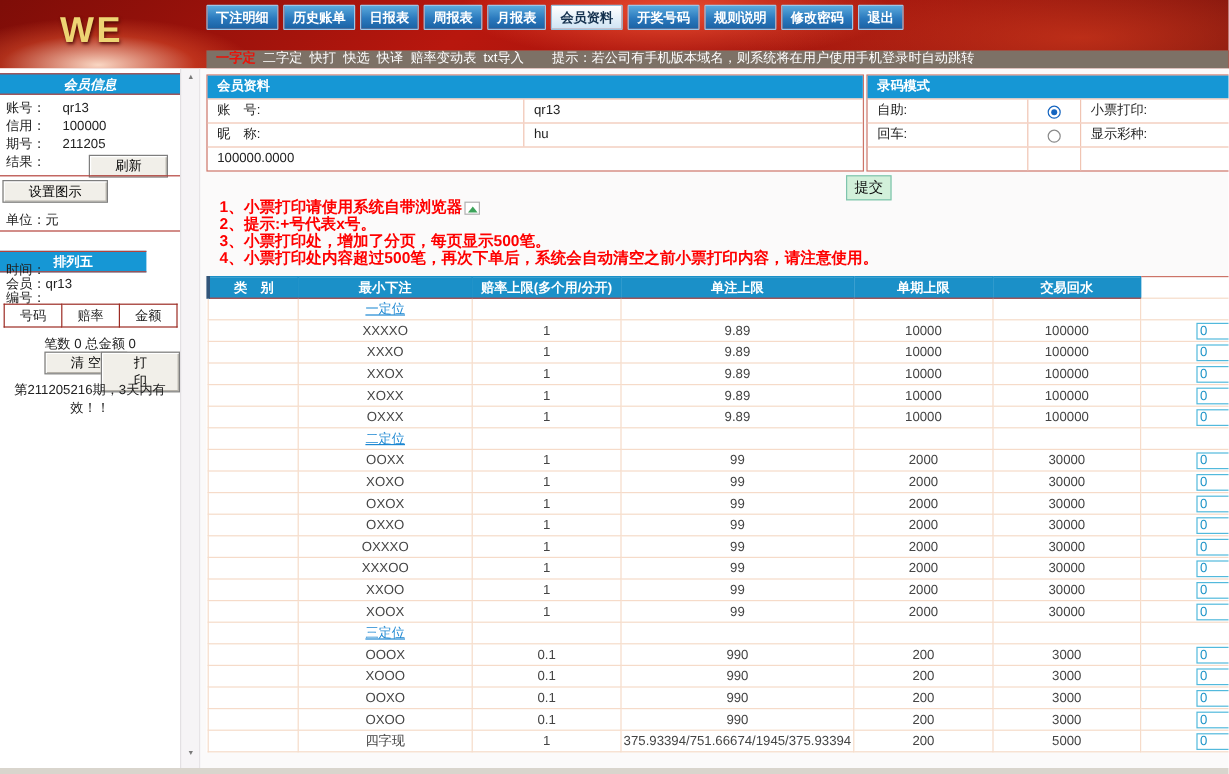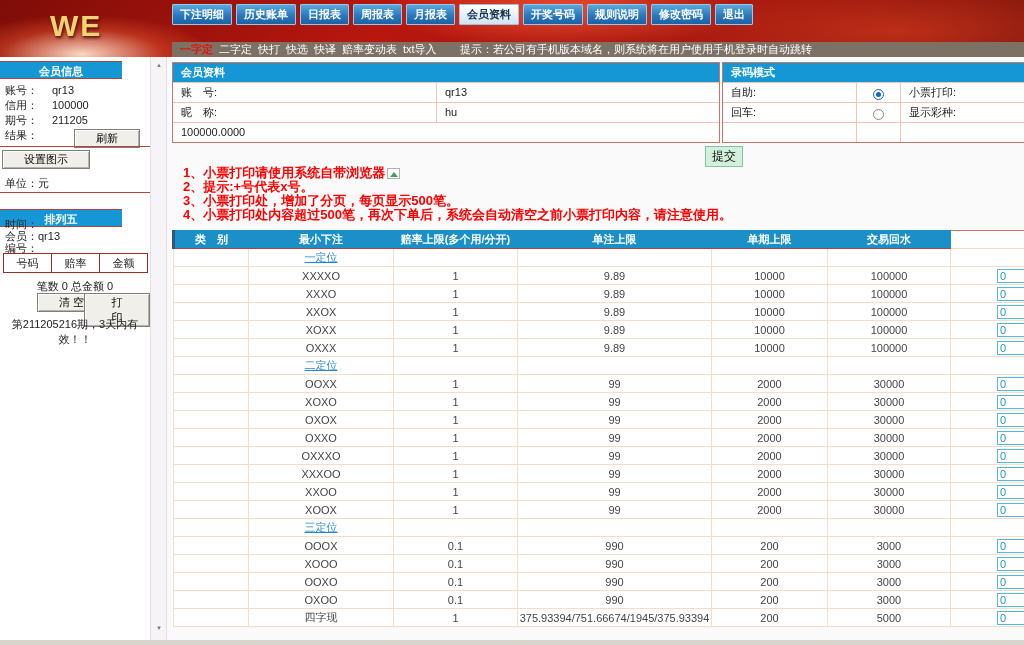--- a/index.html
+++ b/index.html
@@ -26,21 +26,21 @@
   .subnav-bar { position:absolute; left:172px; top:42px; width:852px; height:15px; background:#7d7166;
     color:#fff; font-size:11px; line-height:15px; padding-left:8px; white-space:nowrap; }
   .subnav-item { display:inline-block; margin-right:6px; cursor:pointer; }
   .subnav-item.active { color:#e8130a; font-weight:bold; }
   .subnav-tip { position:absolute; left:288px; top:0; color:#fff; }
 
   
   .sidebar { position:absolute; left:0; top:57px; width:150px; height:583px; background:#fff; }
   .blue-bar { background:#1697d5; color:#fff; font-weight:bold; text-align:center; height:18px;
     line-height:18px; border-top:1px solid #b5433c; border-bottom:1px solid #b5433c; }
-  #memberInfoBar { position:absolute; left:0; top:4px; width:122px; }
+  #memberInfoBar { position:absolute; left:0; top:4px; width:150px;font-style:italic; }
   .info-rows { position:absolute; left:0; top:26px; width:150px; }
   .info-row { height:15px; line-height:15px; }
   .info-row .lbl { position:absolute; left:5px; }
   .info-row .val { position:absolute; left:52px; }
   .win-btn { background:#f1efe9; border:1px solid #7e7e7e; box-shadow:inset 1px 1px 0 #fff, inset -1px -1px 0 #b6b2a9;
     font-size:11px; padding:1px 21px; color:#000; cursor:pointer; font-family:inherit; }
   #refreshBtn { position:absolute; right:10px; top:72px; }
   .divider { position:absolute; left:0; width:150px; border-top:1px solid #b5433c; }
   #settingsBtn { position:absolute; left:2px; top:93px; }
   #unitLabel { position:absolute; right:5px; top:119px; }

